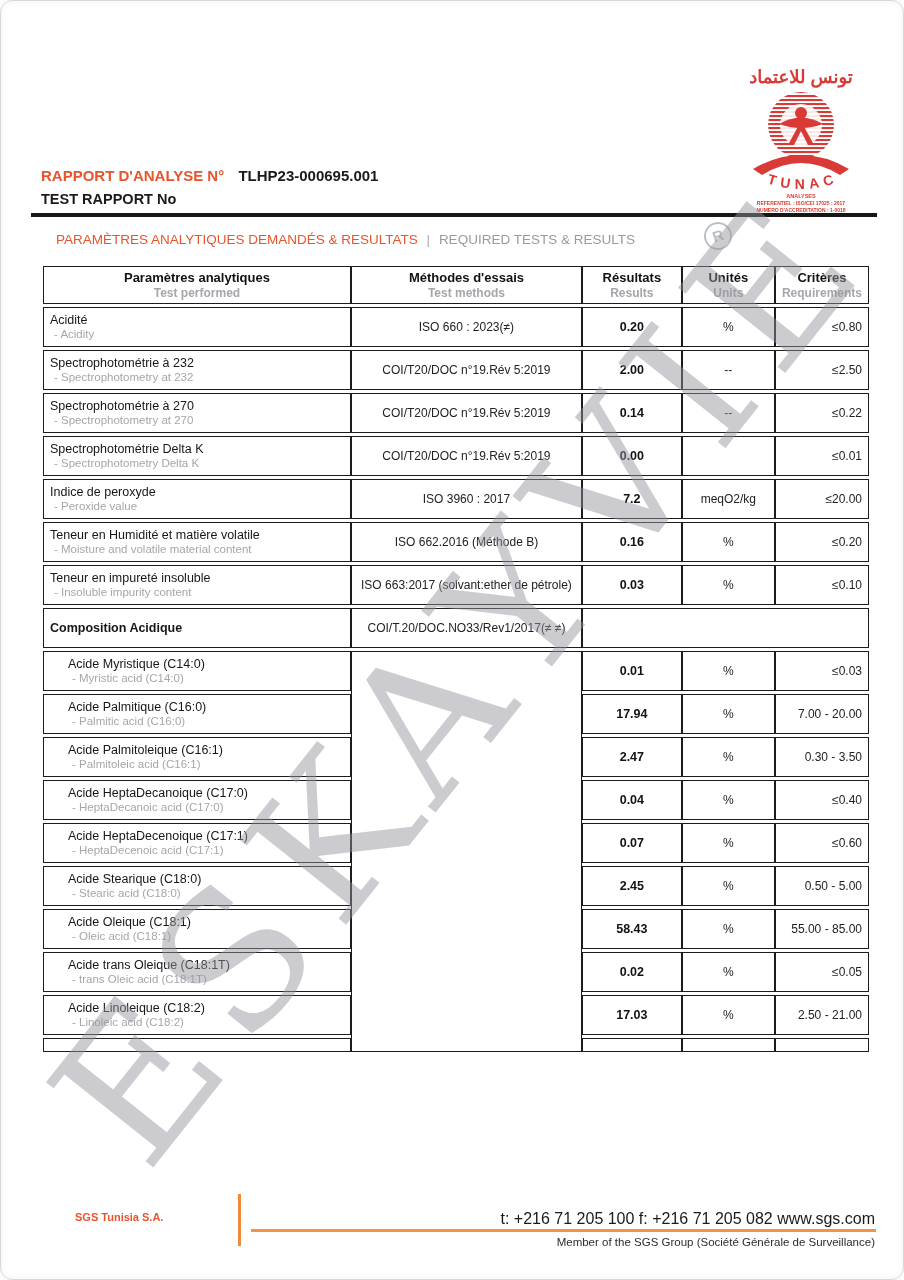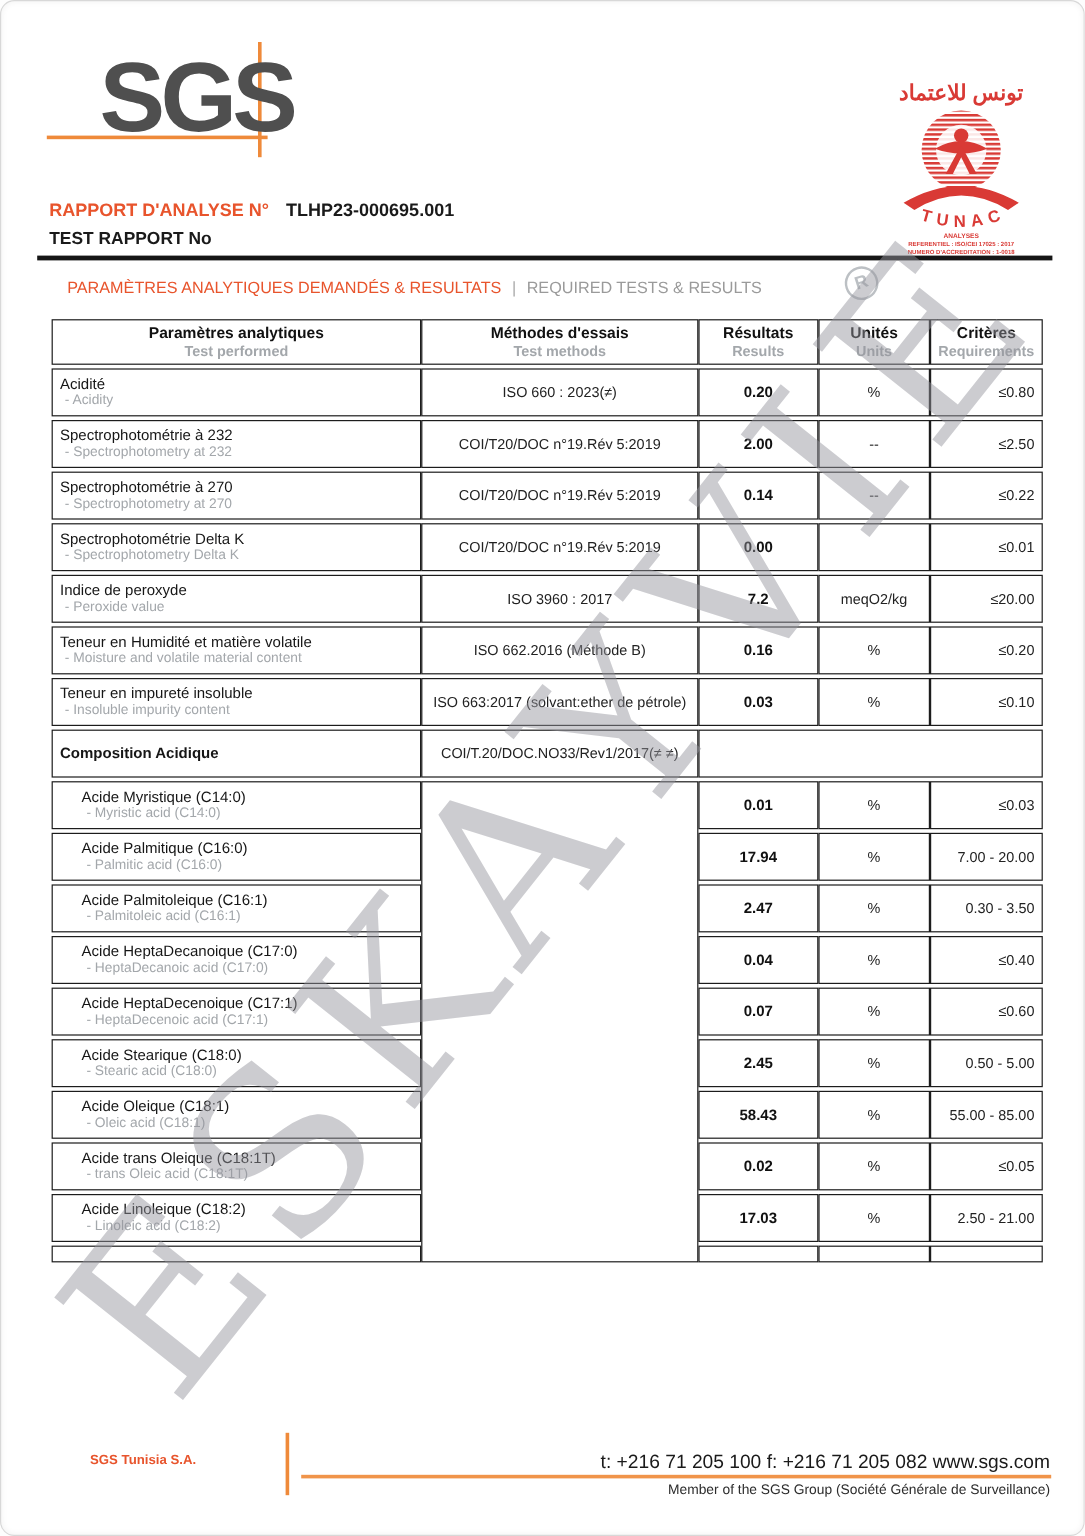--- a/index.html
+++ b/index.html
@@ -75,25 +75,20 @@
   .f-address{position:absolute;left:252px;top:21px;font-size:12px;color:#1a1a1a;}
   .f-contacts{position:absolute;right:30px;top:21px;font-size:16px;color:#1a1a1a;}
   .f-hline{position:absolute;left:250px;top:40px;width:625px;height:2.5px;background:#f0944a;}
   .f-member{position:absolute;right:30px;top:47px;font-size:11.5px;color:#2c2c2c;}
 </style>
 </head>
 <body>
 
 <div class="page">
 
-  <div class="sgs-logo">
-    <div class="sgs-hline"></div>
-    <div class="sgs-vline"></div>
-    <div class="sgs-text">SGS</div>
-  </div>
 
   <div class="tunac">
     <svg width="156" height="156" viewBox="0 0 156 156">
       <defs>
         <pattern id="stripes" width="4" height="4" patternUnits="userSpaceOnUse">
           <rect width="4" height="2.1" y="0" fill="#d93a35"></rect>
         </pattern>
       </defs>
       <text x="78" y="24" text-anchor="middle" font-size="18" font-weight="bold" fill="#d93a35" id="tunac-arabic">تونس للاعتماد</text>
       <circle cx="78" cy="66" r="33" fill="url(#stripes)"></circle>

